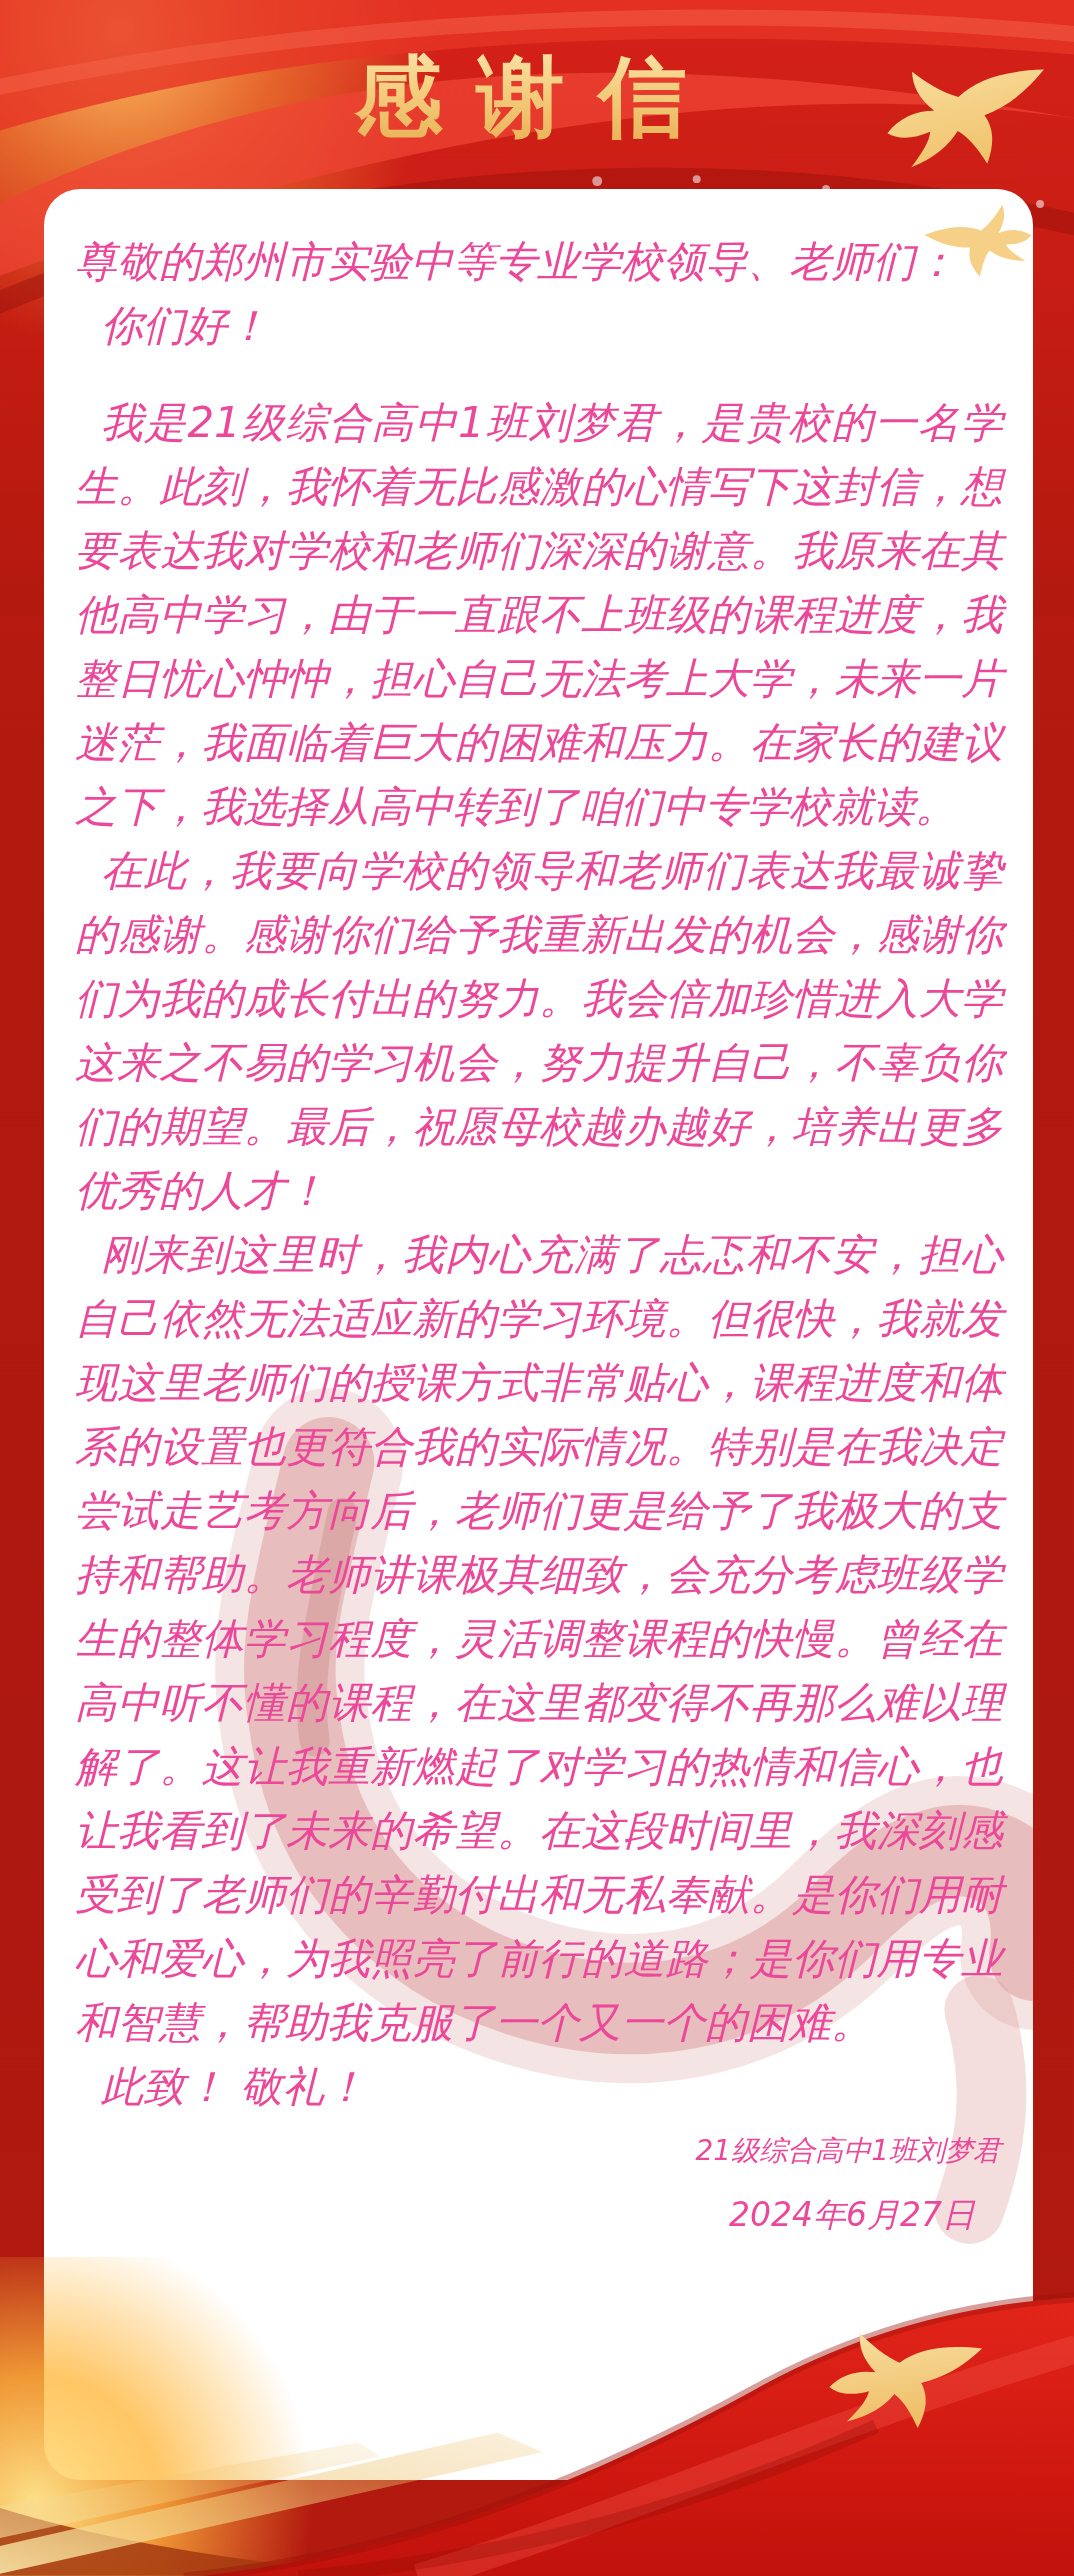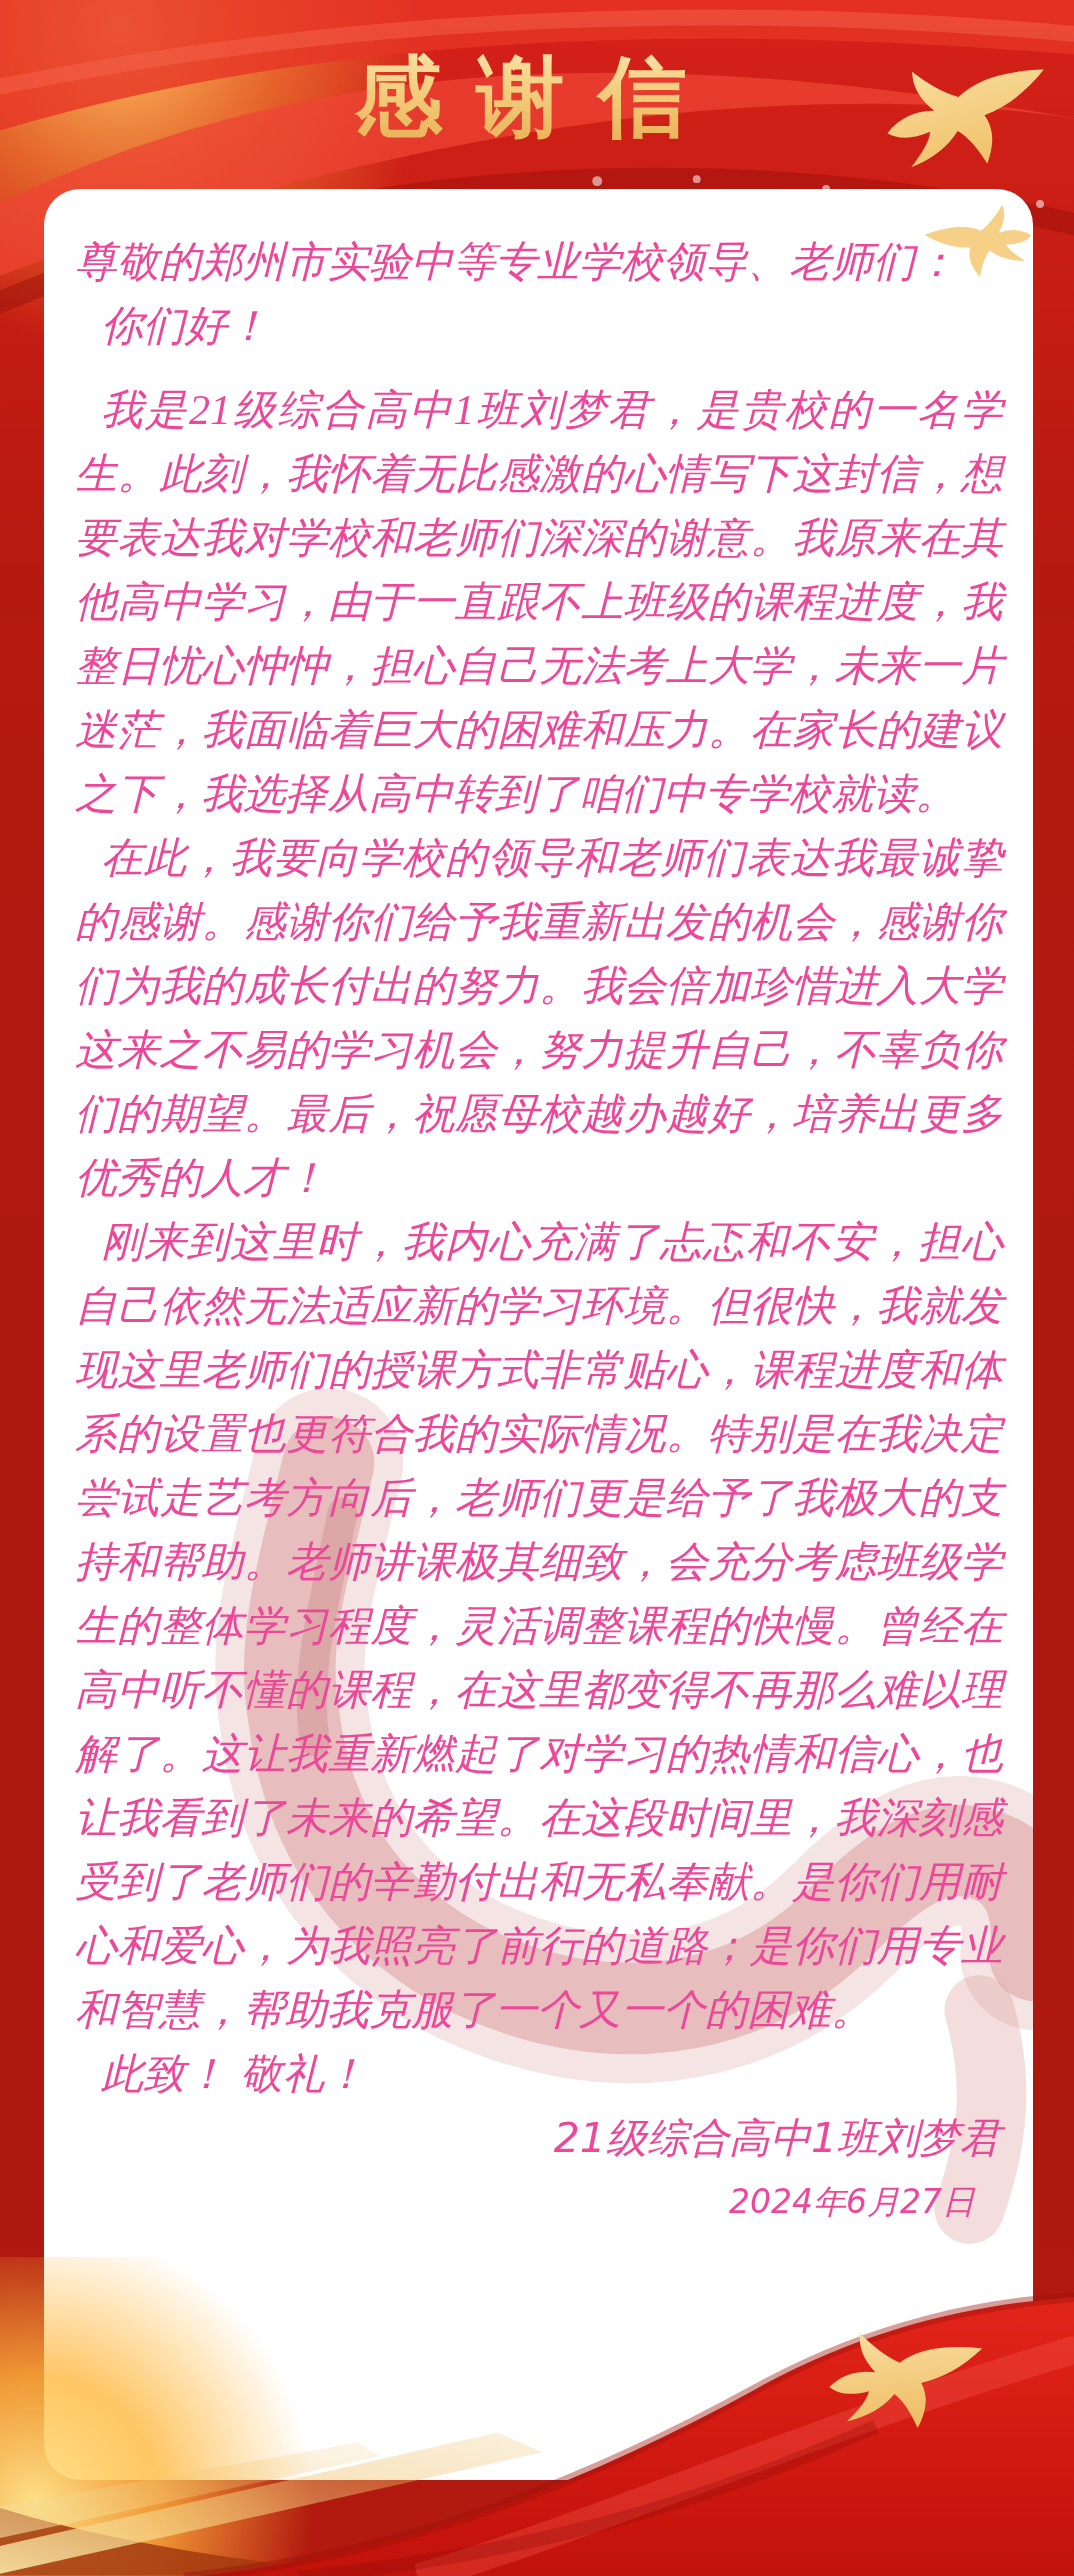--- a/index.html
+++ b/index.html
@@ -20,23 +20,23 @@
   
   .card{position:absolute;left:44px;top:189px;width:989px;height:2291px;
         background:#ffffff;border-radius:36px;z-index:1;overflow:hidden;}
   .ribbon-svg{position:absolute;left:0;top:0;width:989px;height:2291px;z-index:0;}
   .letter{position:relative;z-index:1;padding:41px 30px 0 31px;
           font-size:42px;line-height:64px;color:#ec4899;
           font-style:italic;
           text-align:justify;text-justify:inter-ideograph;word-break:break-all;}
   .letter p{margin:0;}
   .letter .greeting{}
-  .letter .first-para{margin-top:20px;font-family:Liberation Serif, serif;}
+  .letter .first-para{margin-top:33px;}
   .indent{text-indent:26px;}
-  .signature{text-align:right;font-size:41px;padding-right:2px;}
+  .signature{text-align:right;font-size:28px;padding-right:2px;}
   .date{text-align:right;font-size:33px;padding-right:28px;}
   
   .footer-svg{position:absolute;left:0;top:2257px;width:1075px;height:319px;z-index:3;}
   
   .doves-svg{position:absolute;top:0;left:0;width:1075px;height:418px;z-index:4;pointer-events:none;}
 </style>
 </head>
 <body>
 
 <div class="poster">

